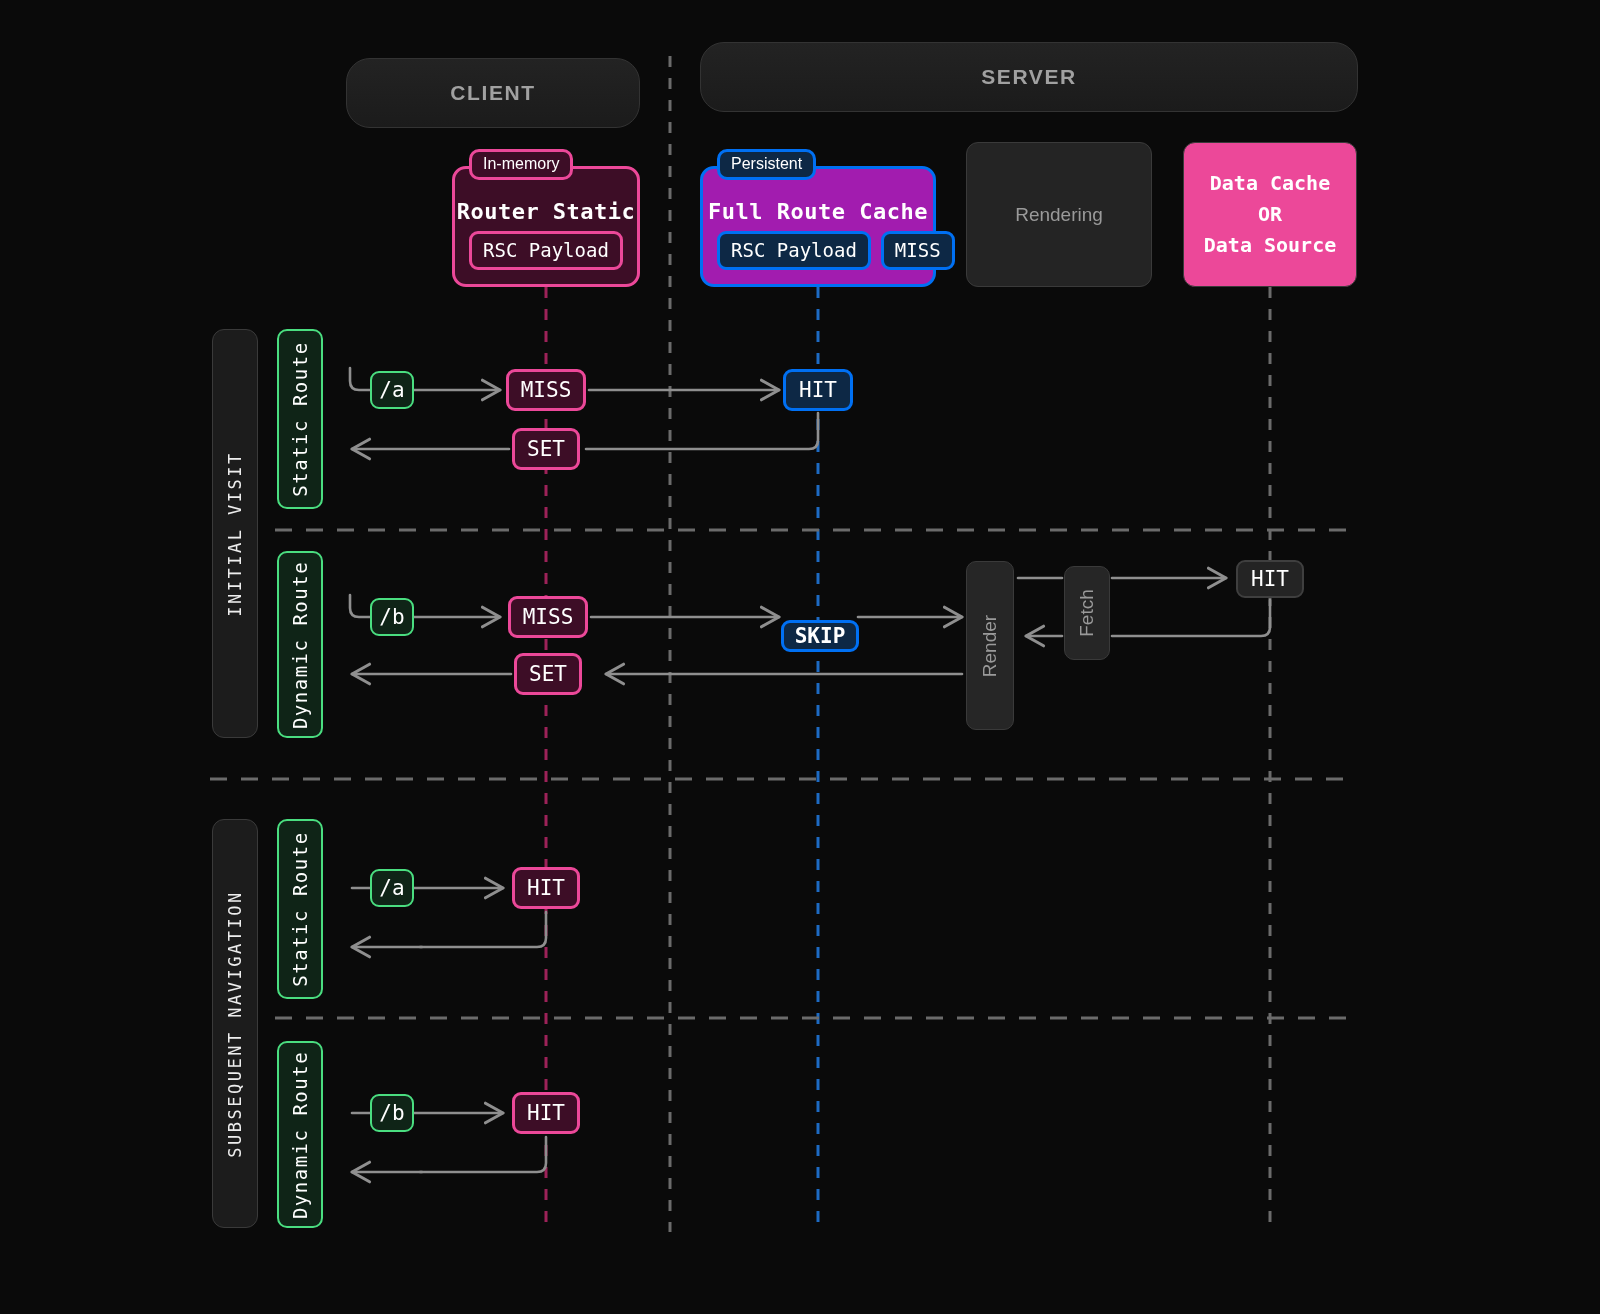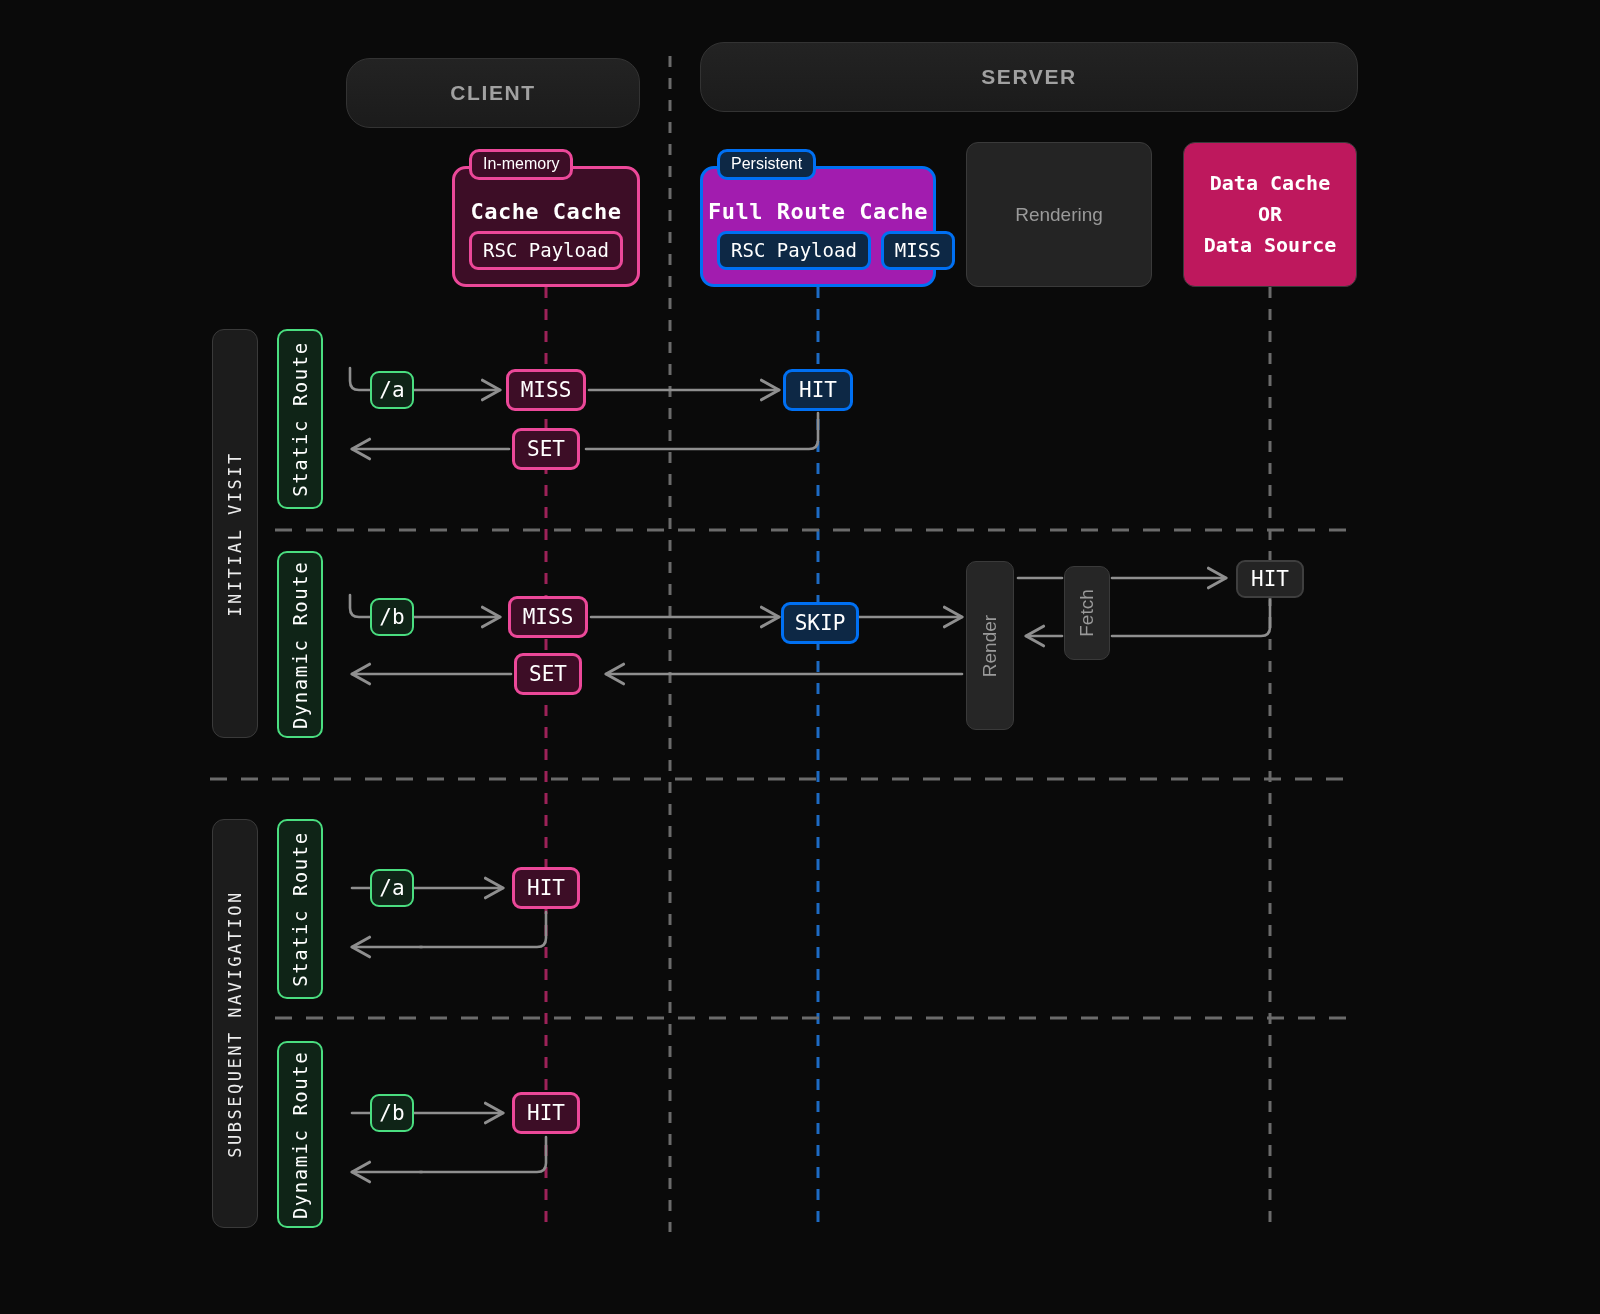--- a/index.html
+++ b/index.html
@@ -121,21 +121,21 @@
     justify-content: center;
     font-size: 19px;
     color: #9a9a9a;
     font-family: "Liberation Sans", sans-serif;
     box-sizing: border-box;
   }
   .data-box {
     position: absolute;
     border-radius: 12px;
     border: 1px solid #3a3a3a;
-    background: #be185d;
+    background: #ec4899;
     display: flex;
     flex-direction: column;
     align-items: center;
     justify-content: center;
     font-family: "DejaVu Sans Mono", monospace;
     font-weight: bold;
     font-size: 20px;
     color: #ffffff;
     line-height: 1.55;
     box-sizing: border-box;
@@ -283,21 +283,21 @@
 
   <div class="lane-bar" style="left:346px; top:58px; width:292px; height:68px;">
     <span>CLIENT</span>
   </div>
   <div class="lane-bar" style="left:700px; top:42px; width:656px; height:68px;">
     <span>SERVER</span>
   </div>
 
   <div class="cache-panel pink" style="left:452px; top:166px; width:188px; height:121px;">
     <div class="panel-badge pink">In-memory</div>
-    <div class="panel-title">Cache Cache</div>
+    <div class="panel-title">Router Static</div>
     <div class="chip-row">
       <div class="chip pink">RSC Payload</div>
     </div>
   </div>
 
   <div class="cache-panel blue" style="left:700px; top:166px; width:236px; height:121px;">
     <div class="panel-badge blue">Persistent</div>
     <div class="panel-title">Full Route Cache</div>
     <div class="chip-row">
       <div class="chip blue">RSC Payload</div>
@@ -344,21 +344,21 @@
   </div>
   <div class="pill green" style="left:370px; top:598px; width:44px; height:38px;">
     <span>/b</span>
   </div>
   <div class="pill pink" style="left:508px; top:596px; width:80px; height:42px;">
     <span>MISS</span>
   </div>
   <div class="pill pink" style="left:514px; top:653px; width:68px; height:42px;">
     <span>SET</span>
   </div>
-  <div class="pill blue" style="left:781px; top:602px; width:78px; height:42px;">
+  <div class="pill blue" style="left:781px; top:620px; width:78px; height:32px;font-weight:bold;">
     <span>SKIP</span>
   </div>
   <div class="vlabel stage" style="left:966px; top:561px; width:48px; height:169px;">
     <span>Render</span>
   </div>
   <div class="vlabel stage" style="left:1064px; top:566px; width:46px; height:94px;">
     <span>Fetch</span>
   </div>
   <div class="pill gray" style="left:1236px; top:560px; width:68px; height:38px;">
     <span>HIT</span>

